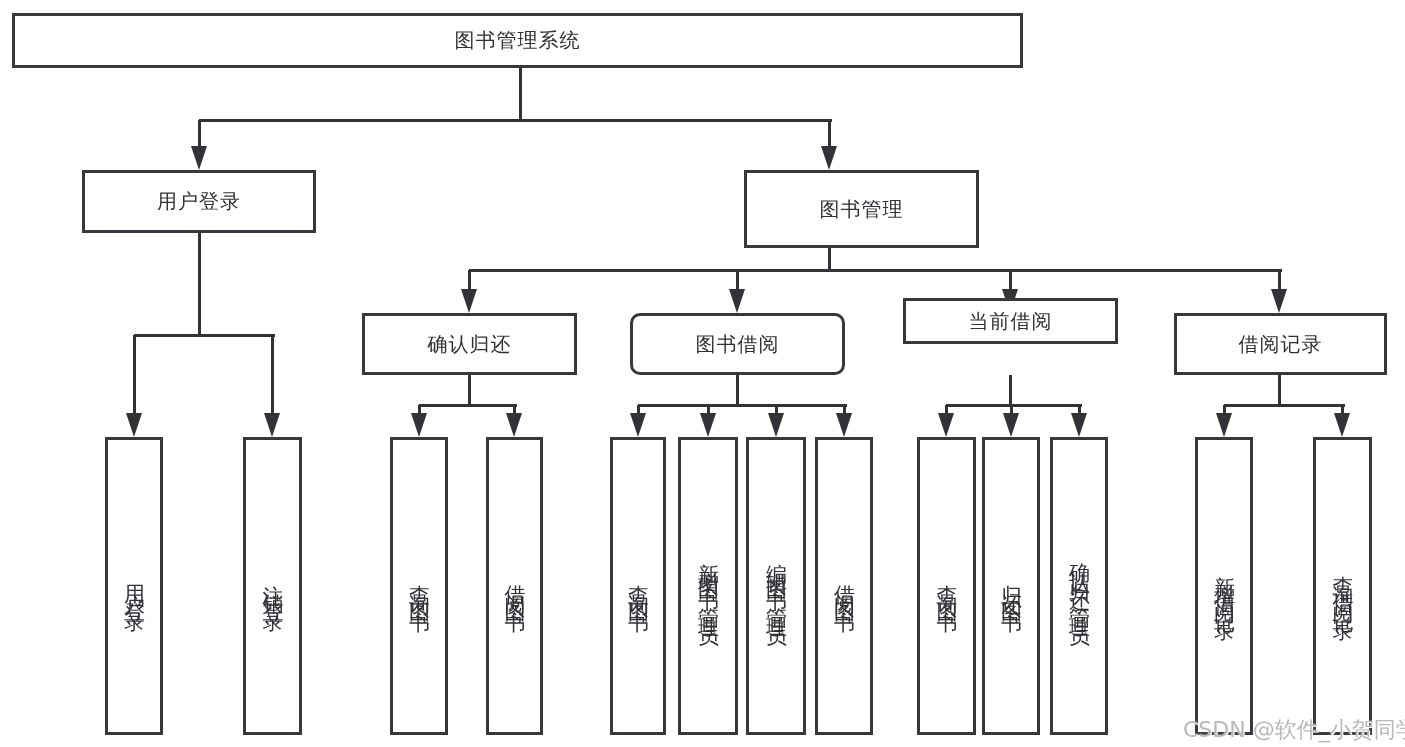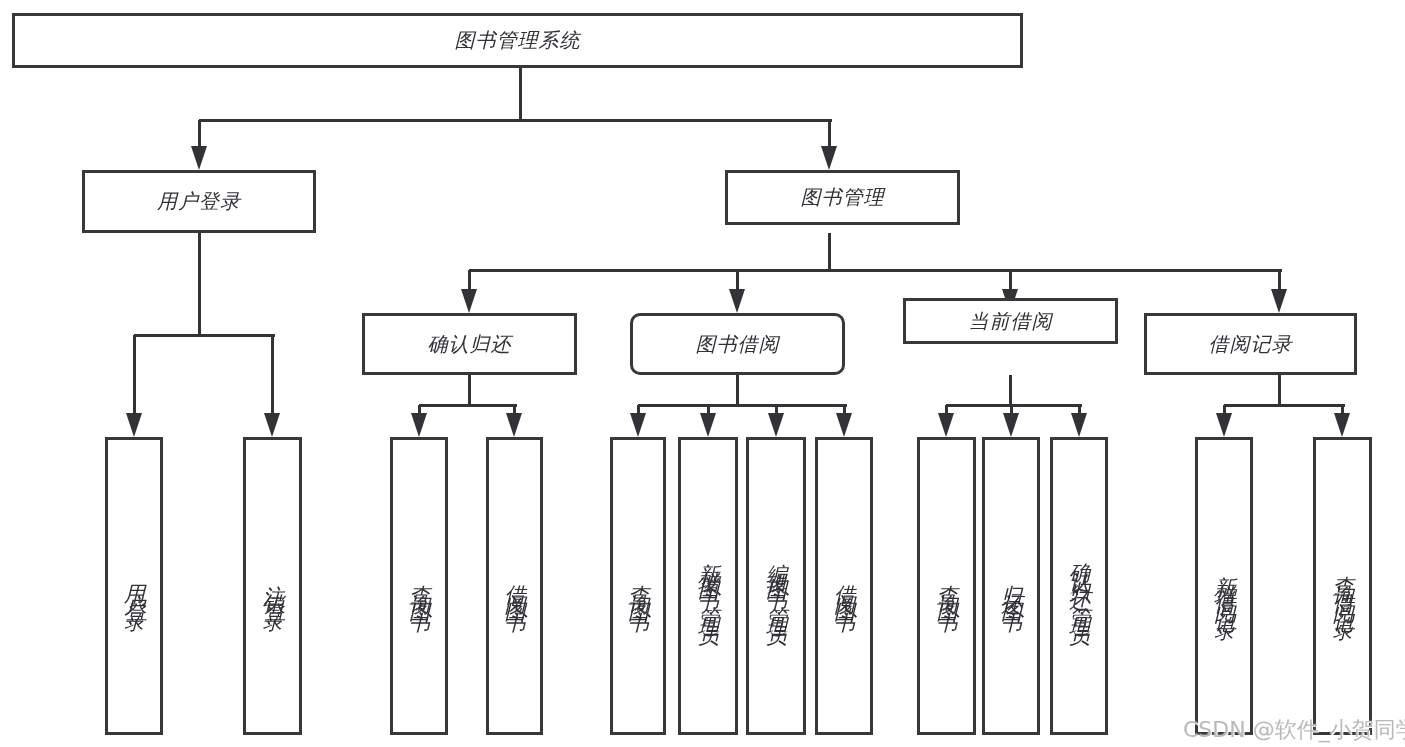--- a/index.html
+++ b/index.html
@@ -18,21 +18,20 @@
   .box {
     position: absolute;
     box-sizing: border-box;
     background: #ffffff;
     border: 3px solid #38373c;
     display: flex;
     align-items: center;
     justify-content: center;
     color: #303036;
     z-index: 2;
-    font-style: italic;
   }
   .h-box span {
     font-size: 20px;
     letter-spacing: 1px;
     white-space: nowrap;
   }
   .v-box span {
     writing-mode: vertical-rl;
     text-orientation: mixed;
     font-size: 21px;
@@ -72,34 +71,34 @@
 
 <div class="stage">
 
   <div class="box h-box" style="left:12px; top:13px; width:1011px; height:55px;">
     <span>图书管理系统</span>
   </div>
 
   <div class="box h-box" style="left:82px; top:170px; width:234px; height:63px;">
     <span>用户登录</span>
   </div>
-  <div class="box h-box" style="left:725px; top:170px; width:235px; height:55px;">
+  <div class="box h-box" style="left:744px; top:170px; width:235px; height:78px;">
     <span>图书管理</span>
   </div>
 
   <div class="box h-box" style="left:362px; top:313px; width:215px; height:62px;">
     <span>确认归还</span>
   </div>
   <div class="box h-box" style="left:630px; top:313px; width:215px; height:62px;border-radius:10px;">
     <span>图书借阅</span>
   </div>
   <div class="box h-box" style="left:903px; top:298px; width:215px; height:46px;">
     <span>当前借阅</span>
   </div>
-  <div class="box h-box" style="left:1144px; top:313px; width:213px; height:62px;">
+  <div class="box h-box" style="left:1174px; top:313px; width:213px; height:62px;">
     <span>借阅记录</span>
   </div>
 
   <div class="box v-box" style="left:105px; top:437px; width:58px; height:298px;">
     <span>用户登录</span>
   </div>
   <div class="box v-box" style="left:243px; top:437px; width:59px; height:298px;">
     <span>注销登录</span>
   </div>
 

